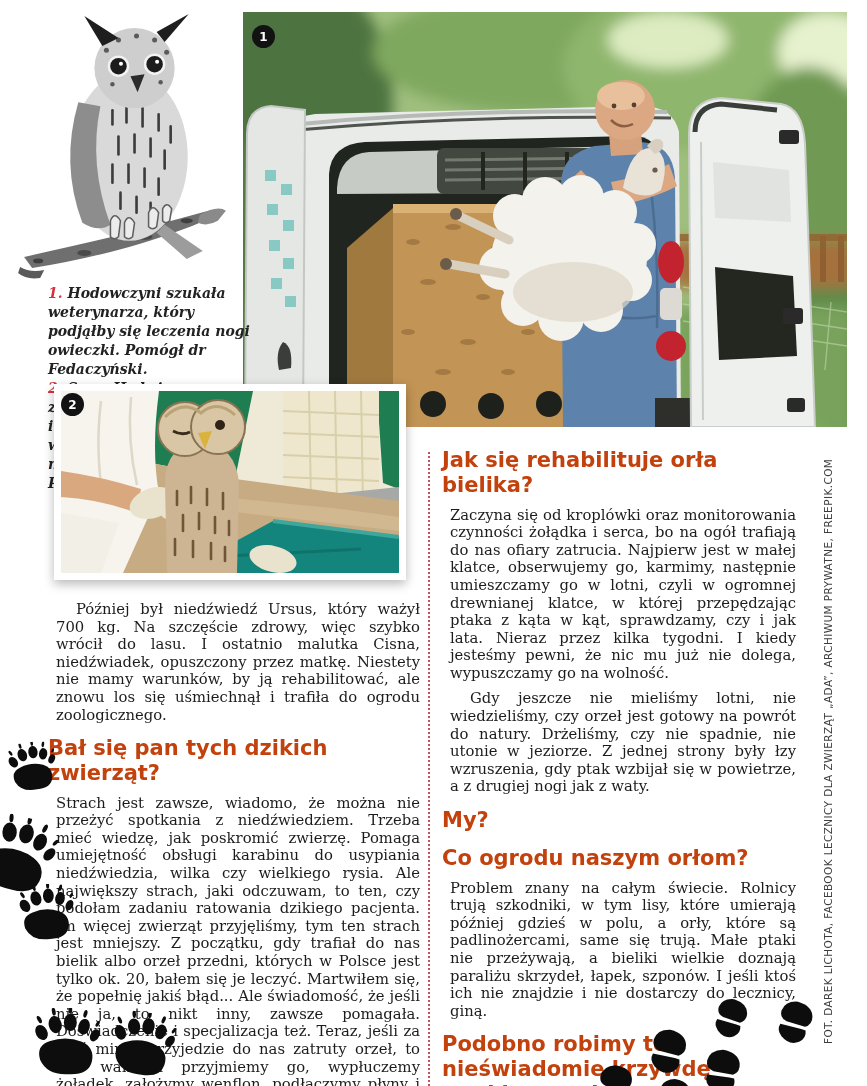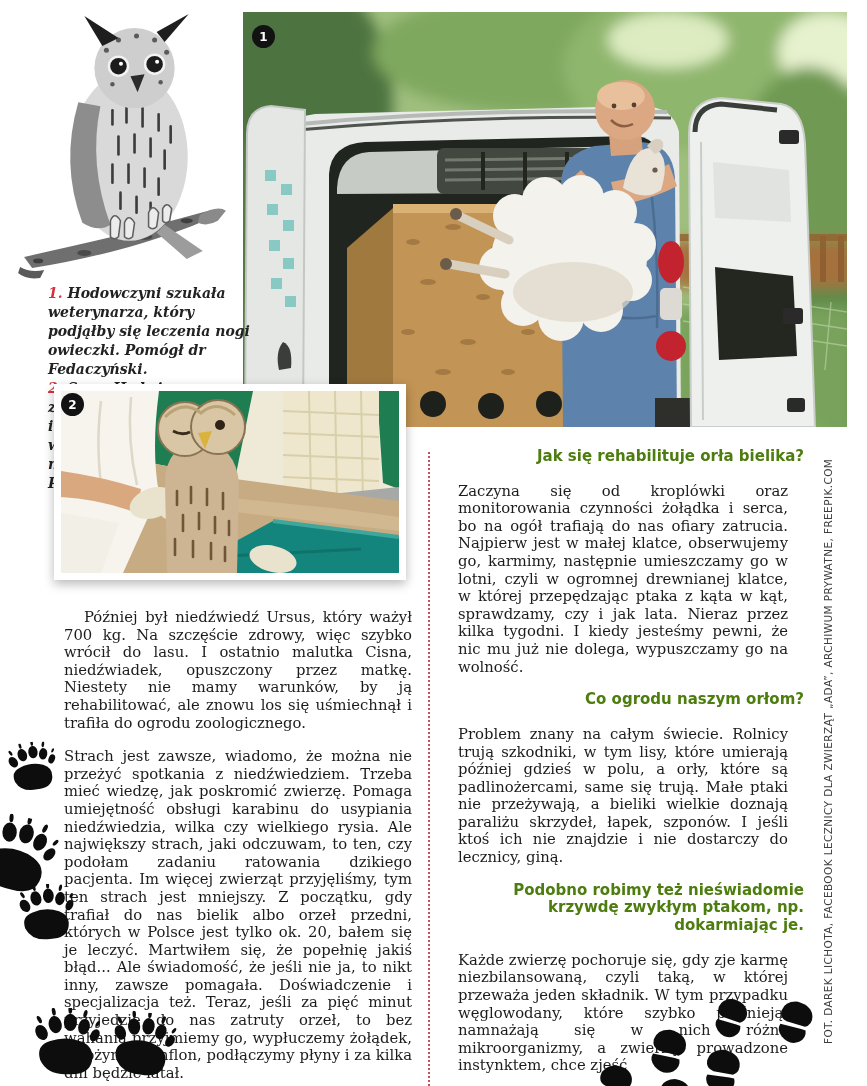--- a/index.html
+++ b/index.html
@@ -25,25 +25,25 @@
   
   .caption{
     position:absolute;left:48px;top:284px;width:202px;
     font-size:14px;line-height:1.36;font-style:italic;font-weight:bold;color:#222;
   }
   .caption .num{color:#d8303f;font-style:italic;}
   
   .col{position:absolute;text-align:justify;font-size:14.8px;line-height:17.6px;}
   .col-left{left:48px;top:592px;width:380px;}
   .col-right{left:442px;top:448px;width:362px;}
-  .col p{margin:16px;}
+  .col p{margin:8px;}
   .col p.ind{text-indent:20px;}
   .col h3{
     font-family:"DejaVu Sans","Liberation Sans",sans-serif;
-    font-size:15px;line-height:1.18;margin:13px 0 3px;color:#4d7c0f;text-align:right;
+    font-size:21px;line-height:1.18;margin:13px 0 3px;color:#c2410c;text-align:left;
   }
   .col-right h3.first{margin-top:0;}
   .separator{
     position:absolute;left:428px;top:452px;height:634px;width:0;
     border-left:2px dotted #c4525c;
   }
   
   .credit{
     position:absolute;right:33px;top:440px;height:604px;
     writing-mode:vertical-rl;transform:rotate(180deg);
@@ -355,26 +355,29 @@
       <circle cx="159" cy="34" r="5" fill="#2e2417"></circle>
       <polygon points="137,42 151,40 144,58" fill="#d9b33e"></polygon>
     </svg>
   </div>
   <div class="badge" id="badge-2">2</div>
 
   <div class="separator"></div>
 
   <div class="col col-left">
     <p class="ind">Później był niedźwiedź Ursus, który ważył 700 kg. Na szczęście zdrowy, więc szybko wrócił do lasu. I ostatnio malutka Cisna, niedźwiadek, opuszczony przez matkę. Niestety nie mamy warunków, by ją rehabilitować, ale znowu los się uśmiechnął i trafiła do ogrodu zoologicznego.</p>
+    <h3>Bał się pan tych dzikich zwierząt?</h3>
     <p>Strach jest zawsze, wiadomo, że można nie przeżyć spotkania z niedźwiedziem. Trzeba mieć wiedzę, jak poskromić zwierzę. Pomaga umiejętność obsługi karabinu do usypiania niedźwiedzia, wilka czy wielkiego rysia. Ale największy strach, jaki odczuwam, to ten, czy podołam zadaniu ratowania dzikiego pacjenta. Im więcej zwierząt przyjęliśmy, tym ten strach jest mniejszy. Z początku, gdy trafiał do nas bielik albo orzeł przedni, których w Polsce jest tylko ok. 20, bałem się je leczyć. Martwiłem się, że popełnię jakiś błąd... Ale świadomość, że jeśli nie ja, to nikt inny, zawsze pomagała. Doświadczenie i specjalizacja też. Teraz, jeśli za pięć minut przyjedzie do nas zatruty orzeł, to bez wahania przyjmiemy go, wypłuczemy żołądek, założymy wenflon, podłączymy płyny i za kilka dni będzie latał.</p>
   </div>
 
   <div class="col col-right">
     <h3 class="first">Jak się rehabilituje orła bielika?</h3>
     <p>Zaczyna się od kroplówki oraz monitorowania czynności żołądka i serca, bo na ogół trafiają do nas ofiary zatrucia. Najpierw jest w małej klatce, obserwujemy go, karmimy, następnie umieszczamy go w lotni, czyli w ogromnej drewnianej klatce, w której przepędzając ptaka z kąta w kąt, sprawdzamy, czy i jak lata. Nieraz przez kilka tygodni. I kiedy jesteśmy pewni, że nic mu już nie dolega, wypuszczamy go na wolność.</p>
+    <p class="ind">Gdy jeszcze nie mieliśmy lotni, nie wiedzieliśmy, czy orzeł jest gotowy na powrót do natury. Drżeliśmy, czy nie spadnie, nie utonie w jeziorze. Z jednej strony były łzy wzruszenia, gdy ptak wzbijał się w powietrze, a z drugiej nogi jak z waty.</p>
+    <h3>My?</h3>
     <h3>Co ogrodu naszym orłom?</h3>
     <p>Problem znany na całym świecie. Rolnicy trują szkodniki, w tym lisy, które umierają później gdzieś w polu, a orły, które są padlinożercami, same się trują. Małe ptaki nie przeżywają, a bieliki wielkie doznają paraliżu skrzydeł, łapek, szponów. I jeśli ktoś ich nie znajdzie i nie dostarczy do lecznicy, giną.</p>
     <h3>Podobno robimy też nieświadomie krzywdę zwykłym ptakom, np. dokarmiając je.</h3>
     <p>Każde zwierzę pochoruje się, gdy zje karmę niezbilansowaną, czyli taką, w której przeważa jeden składnik. W tym przypadku węglowodany, które szybko pleśnieją, namnażają się w nich różne mikroorganizmy, a zwierzę, prowadzone instynktem, chce zjeść</p>
   </div>
 
   <div class="credit">FOT. DAREK LICHOTA, FACEBOOK LECZNICY DLA ZWIERZĄT „ADA”, ARCHIWUM PRYWATNE, FREEPIK.COM</div>
 
   <svg class="track" style="left:6px;top:742px;transform:rotate(-8deg)" width="52" height="52">
       <use href="#paw" fill="#0d0d0d"></use>

